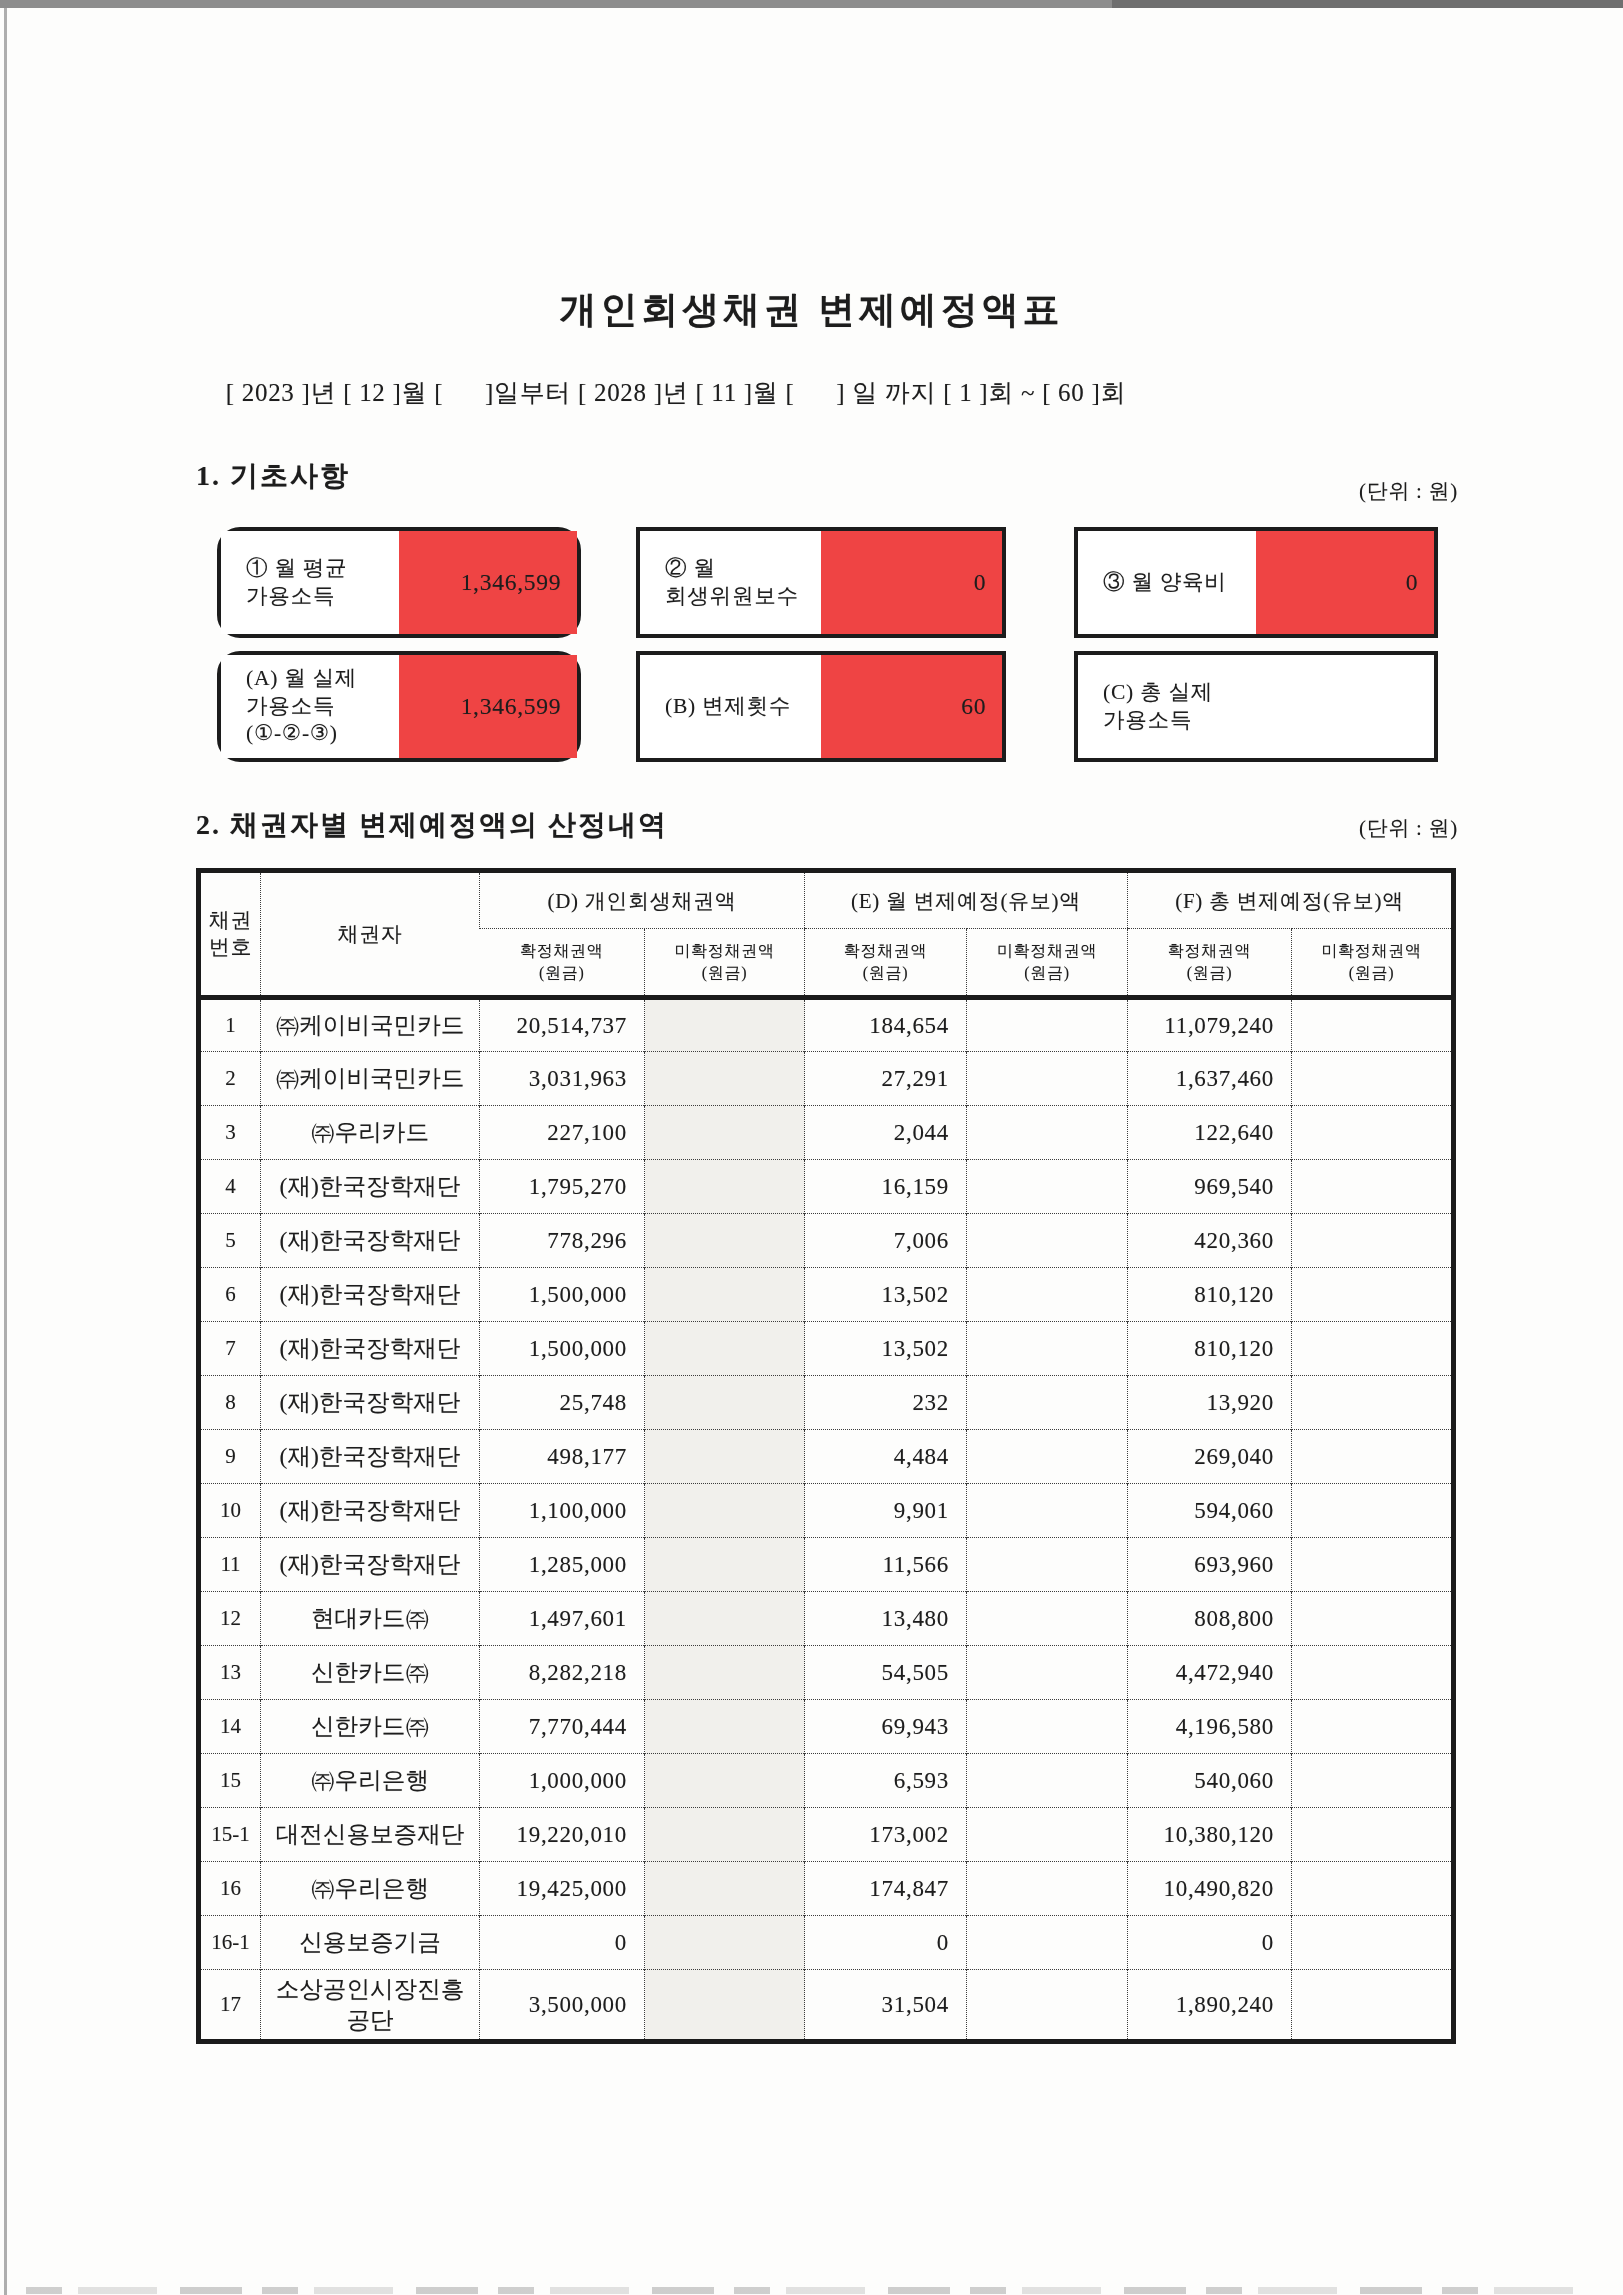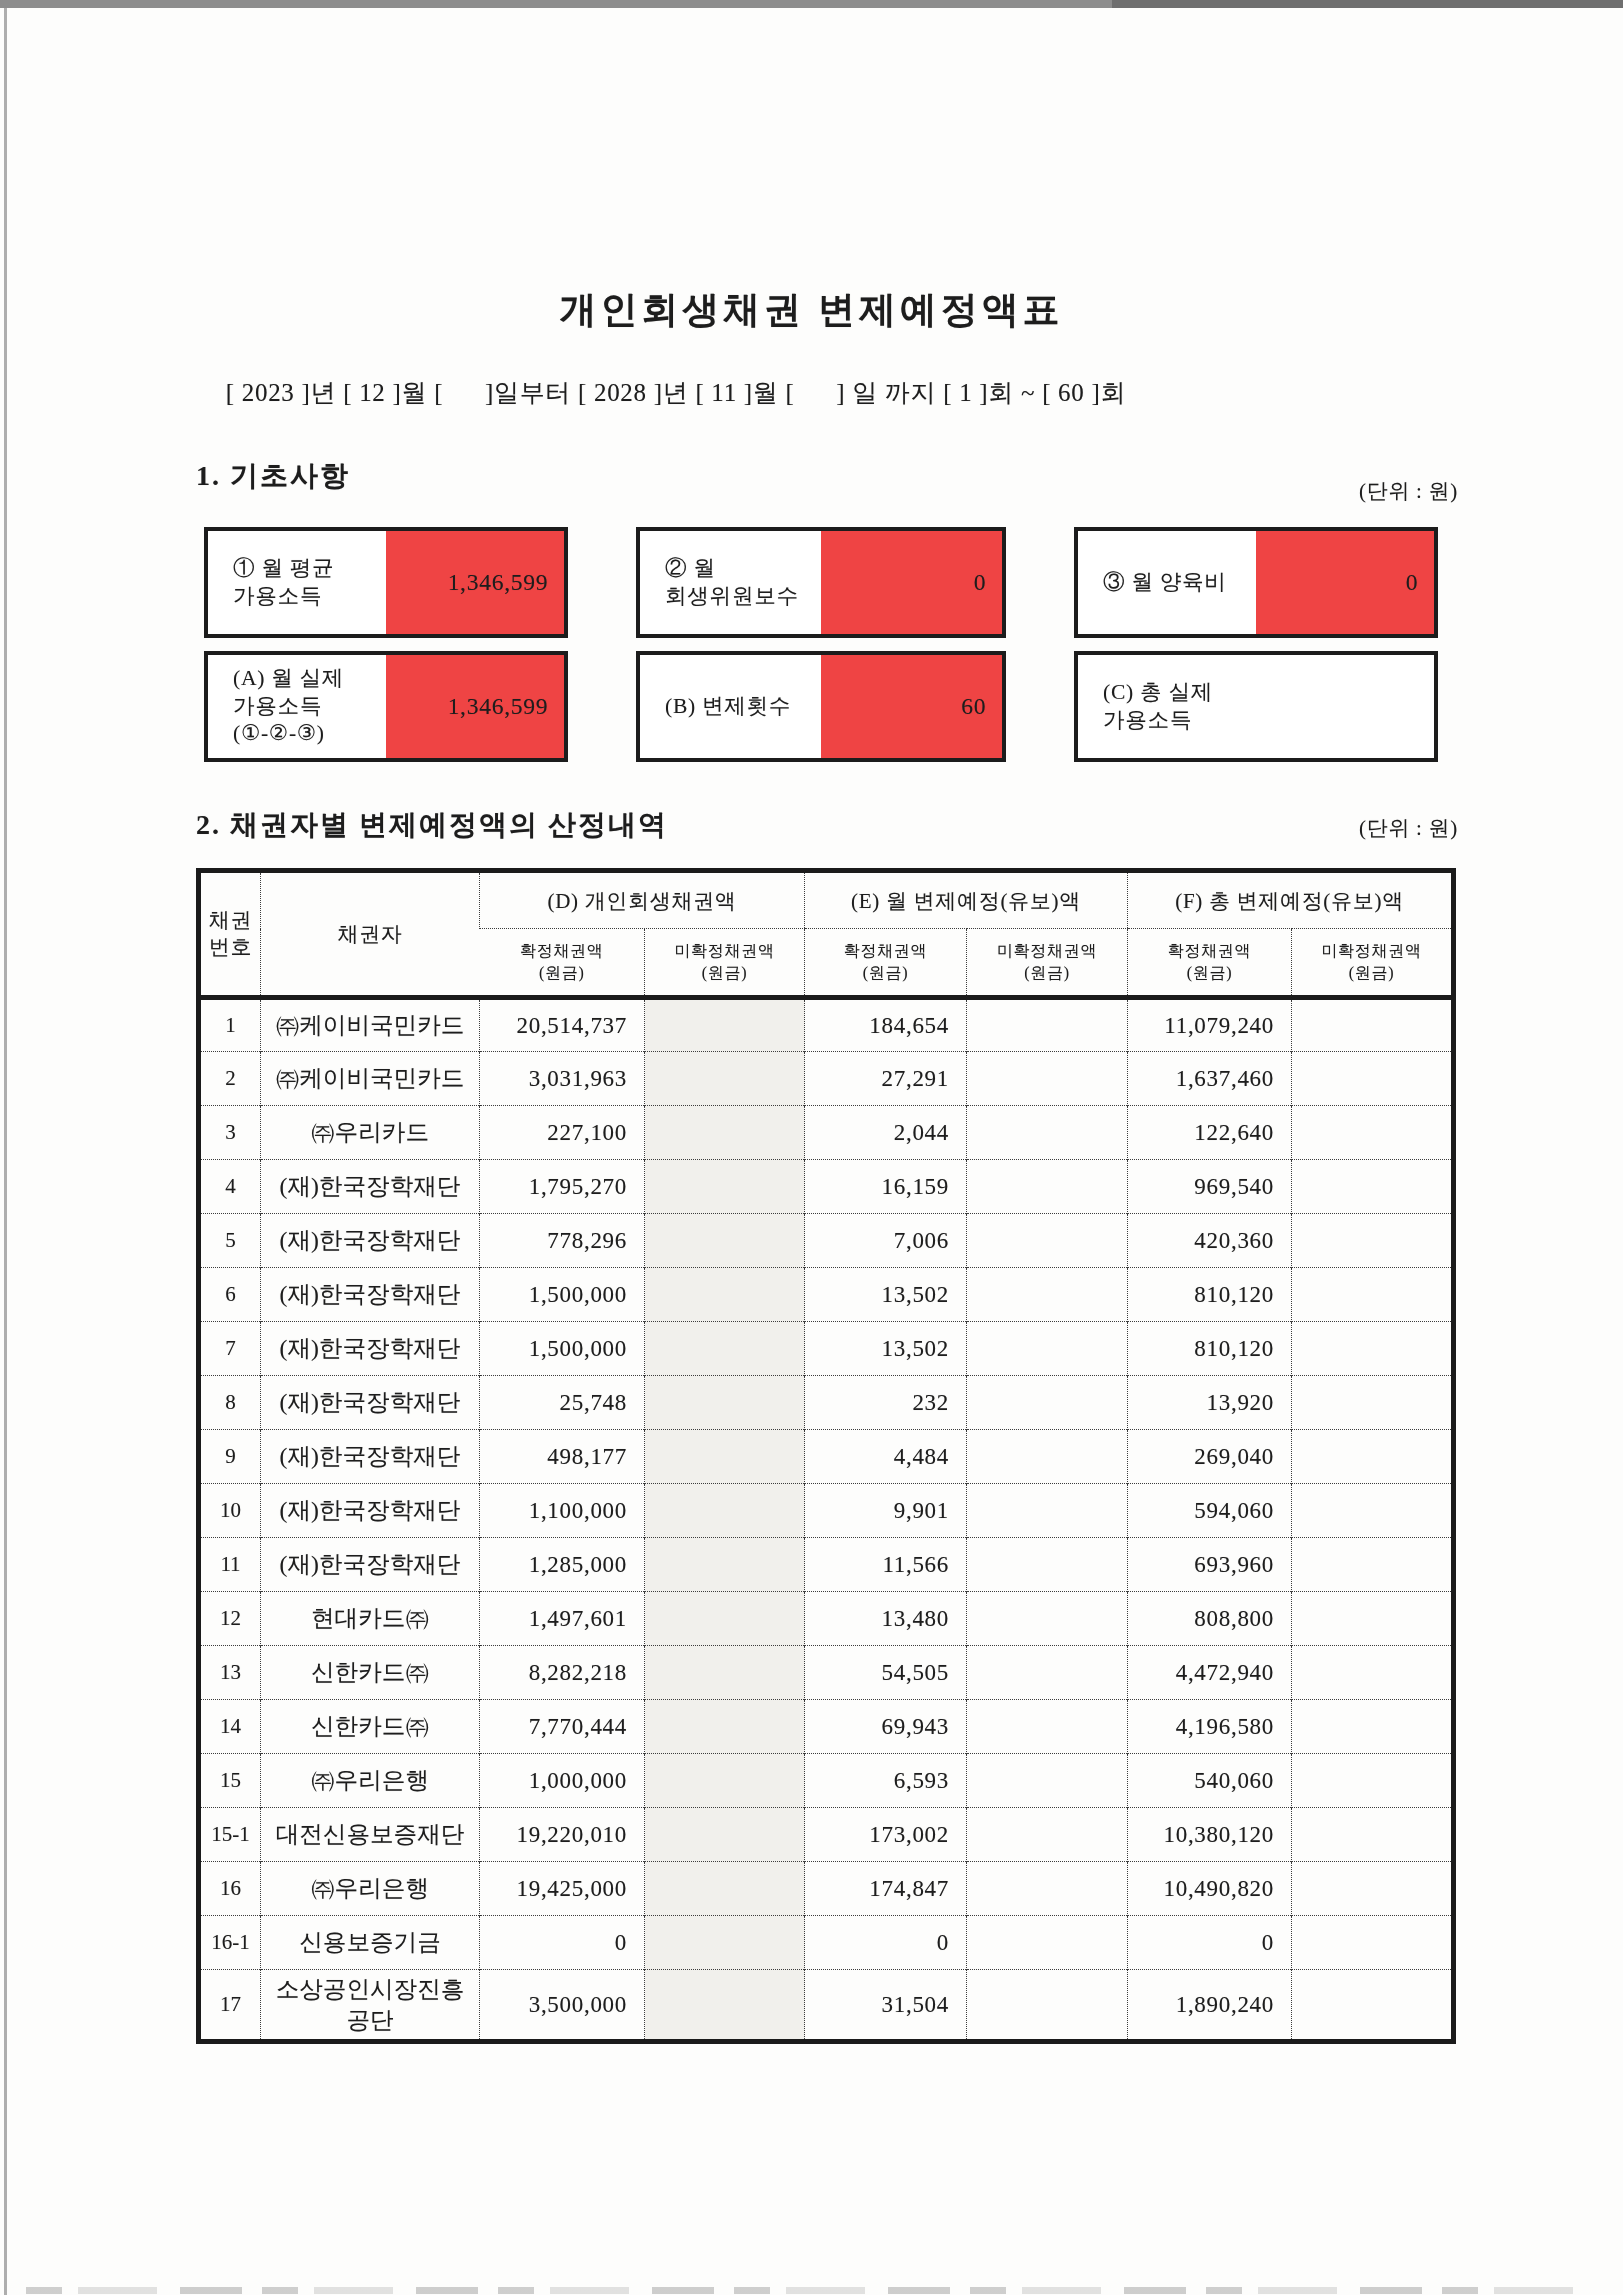--- a/index.html
+++ b/index.html
@@ -40,21 +40,21 @@
   .unit-2{top:814px;}
 
   
   .box-row{position:absolute;left:0;width:1623px;height:111px;}
   .box-row-1{top:527px;}
   .box-row-2{top:651px;}
   .ibox{
     position:absolute;top:0;width:364px;height:111px;box-sizing:border-box;
     border:4.6px solid #1c1c1c;background:#fff;display:flex;
   }
-  .ibox:nth-child(1){left:204px;}
+  .ibox:nth-child(1){left:217px;border-radius:23px;}
   .ibox:nth-child(2){left:636px;width:370px;}
   .ibox:nth-child(3){left:1074px;}
   .ibox-label{
     flex:0 0 50%;box-sizing:border-box;display:flex;flex-direction:column;
     justify-content:center;padding-left:25px;font-size:21.6px;line-height:1.28;
     letter-spacing:0.7px;background:#fff;
   }
   .ibox-value{
     flex:1;background:#ef4444;display:flex;align-items:center;justify-content:flex-end;
     padding-right:15.7px;font-size:23.6px;letter-spacing:0.7px;

